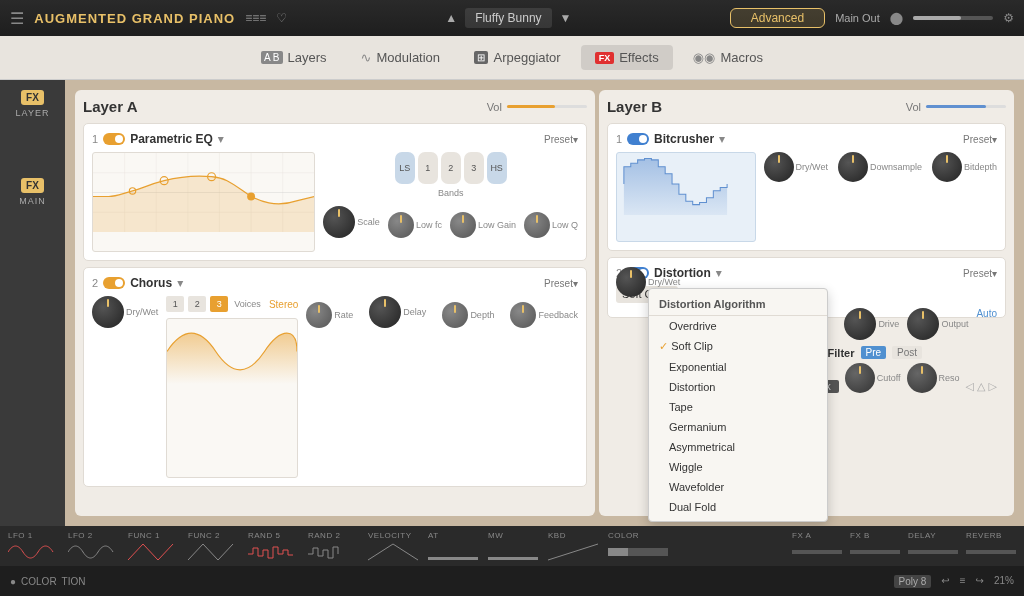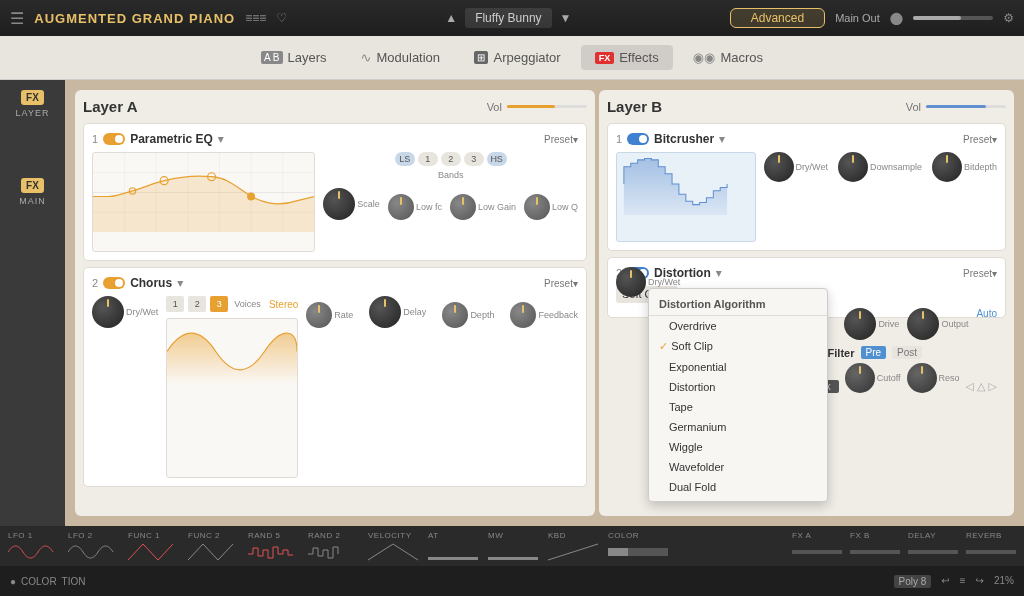--- a/index.html
+++ b/index.html
@@ -175,21 +175,21 @@
       flex-direction: column;
       align-items: center;
       gap: 4px;
     }
     .band-buttons {
       display: flex;
       gap: 3px;
     }
     .band-btn {
       width: 20px;
-      height: 14px;
+      height: 32px;
       background: #e8e4de;
       border-radius: 7px;
       font-size: 9px;
       display: flex;
       align-items: center;
       justify-content: center;
       cursor: pointer;
       color: #555;
     }
     .band-btn.hs { background: #c8d8e8; }
@@ -666,20 +666,21 @@
 
         
         <div class="dropdown-menu">
           <div class="dropdown-header">Distortion Algorithm</div>
           <div class="dropdown-item">Overdrive</div>
           <div class="dropdown-item selected">Soft Clip</div>
           <div class="dropdown-item">Exponential</div>
           <div class="dropdown-item">Distortion</div>
           <div class="dropdown-item">Tape</div>
           <div class="dropdown-item">Germanium</div>
+          <div class="dropdown-item">Asymmetrical</div>
           <div class="dropdown-item">Wiggle</div>
           <div class="dropdown-item">Wavefolder</div>
           <div class="dropdown-item">Dual Fold</div>
 
         </div>
 
         
         <div style="position:absolute;right:8px;top:50px;">
           <div style="display:flex;gap:8px;align-items:flex-start;margin-bottom:6px;">
             <div style="flex:1;"></div>

